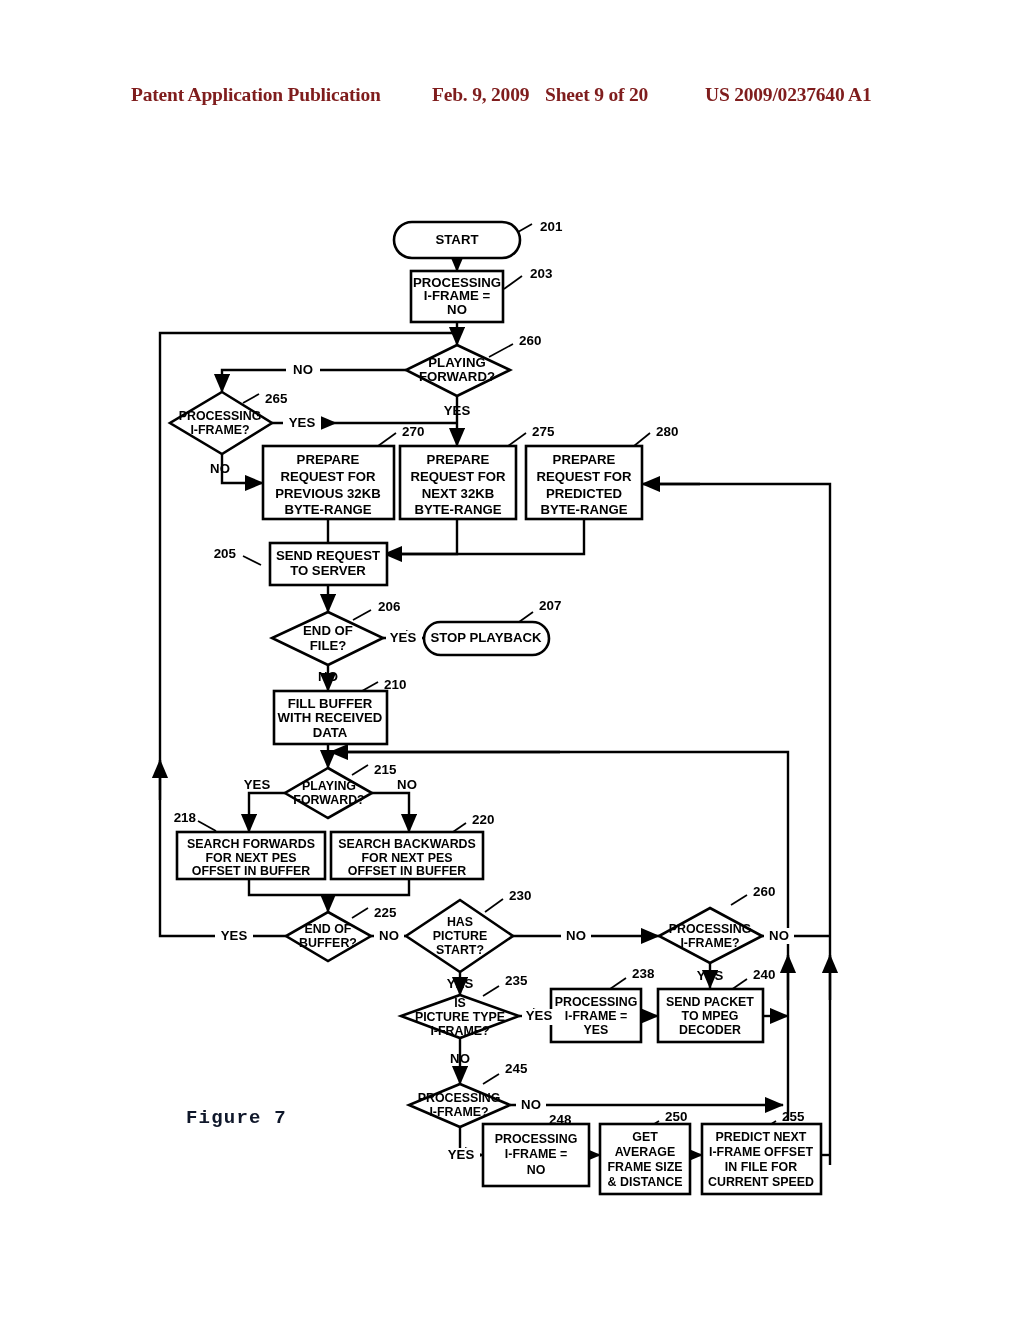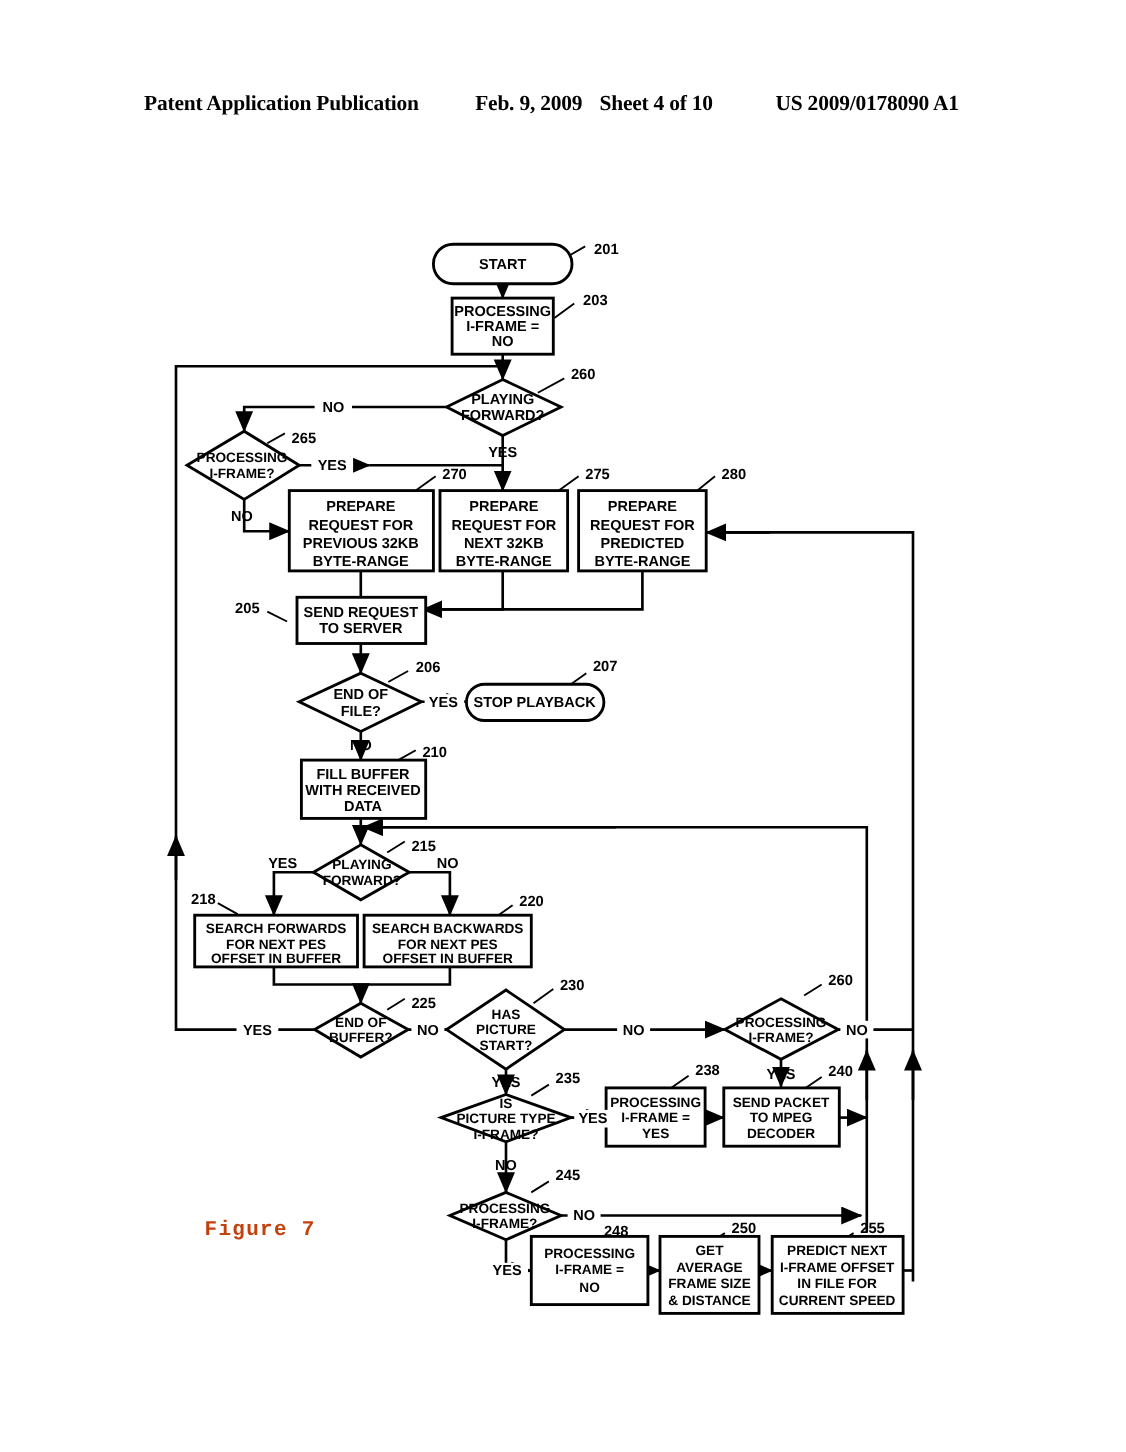--- a/index.html
+++ b/index.html
@@ -27,39 +27,39 @@
     left: 0;
     top: 84px;
     width: 812px;
     height: 26px;
     display: flex;
     align-items: baseline;
     font-family: "Liberation Serif", serif;
     font-weight: bold;
     font-size: 19.5px;
     letter-spacing: -0.2px;
-    color: #000000;
+    color: #7f1d1d;
     white-space: nowrap;
     padding-left: 24px;
   }
   .hdr-title { position: absolute; left: 131px; }
   .hdr-date  { position: absolute; left: 432px; }
   .hdr-sheet { position: absolute; left: 545px; }
   .hdr-num   { position: absolute; left: 705px; }
 
   
   .fig-caption {
     position: absolute;
     left: 186px;
     top: 1107px;
     font-family: "Liberation Mono", monospace;
     font-size: 19px;
     font-weight: bold;
     letter-spacing: 1.2px;
-    color: #c2410c;
+    color: #0f172a;
   }
 
   
   #flow {
     position: absolute;
     left: 0;
     top: 0;
     width: 1024px;
     height: 1320px;
   }
@@ -120,22 +120,22 @@
   }
 </style>
 </head>
 <body>
 
 <div id="page">
 
   <div class="pub-header">
     <span class="hdr-title">Patent Application Publication</span>
     <span class="hdr-date">Feb. 9, 2009</span>
-    <span class="hdr-sheet">Sheet 4 of 10</span>
-    <span class="hdr-num">US 2009/0178090 A1</span>
+    <span class="hdr-sheet">Sheet 9 of 20</span>
+    <span class="hdr-num">US 2009/0237640 A1</span>
   </div>
 
   <svg id="flow" viewBox="0 0 1024 1320">
     <defs>
       <marker id="ah" markerWidth="9" markerHeight="9" refX="7.6" refY="3.4" orient="auto" markerUnits="strokeWidth">
         <path d="M0,0 L8,3.4 L0,6.8 z" fill="#000000"></path>
       </marker>
     </defs>
 
     <g>

